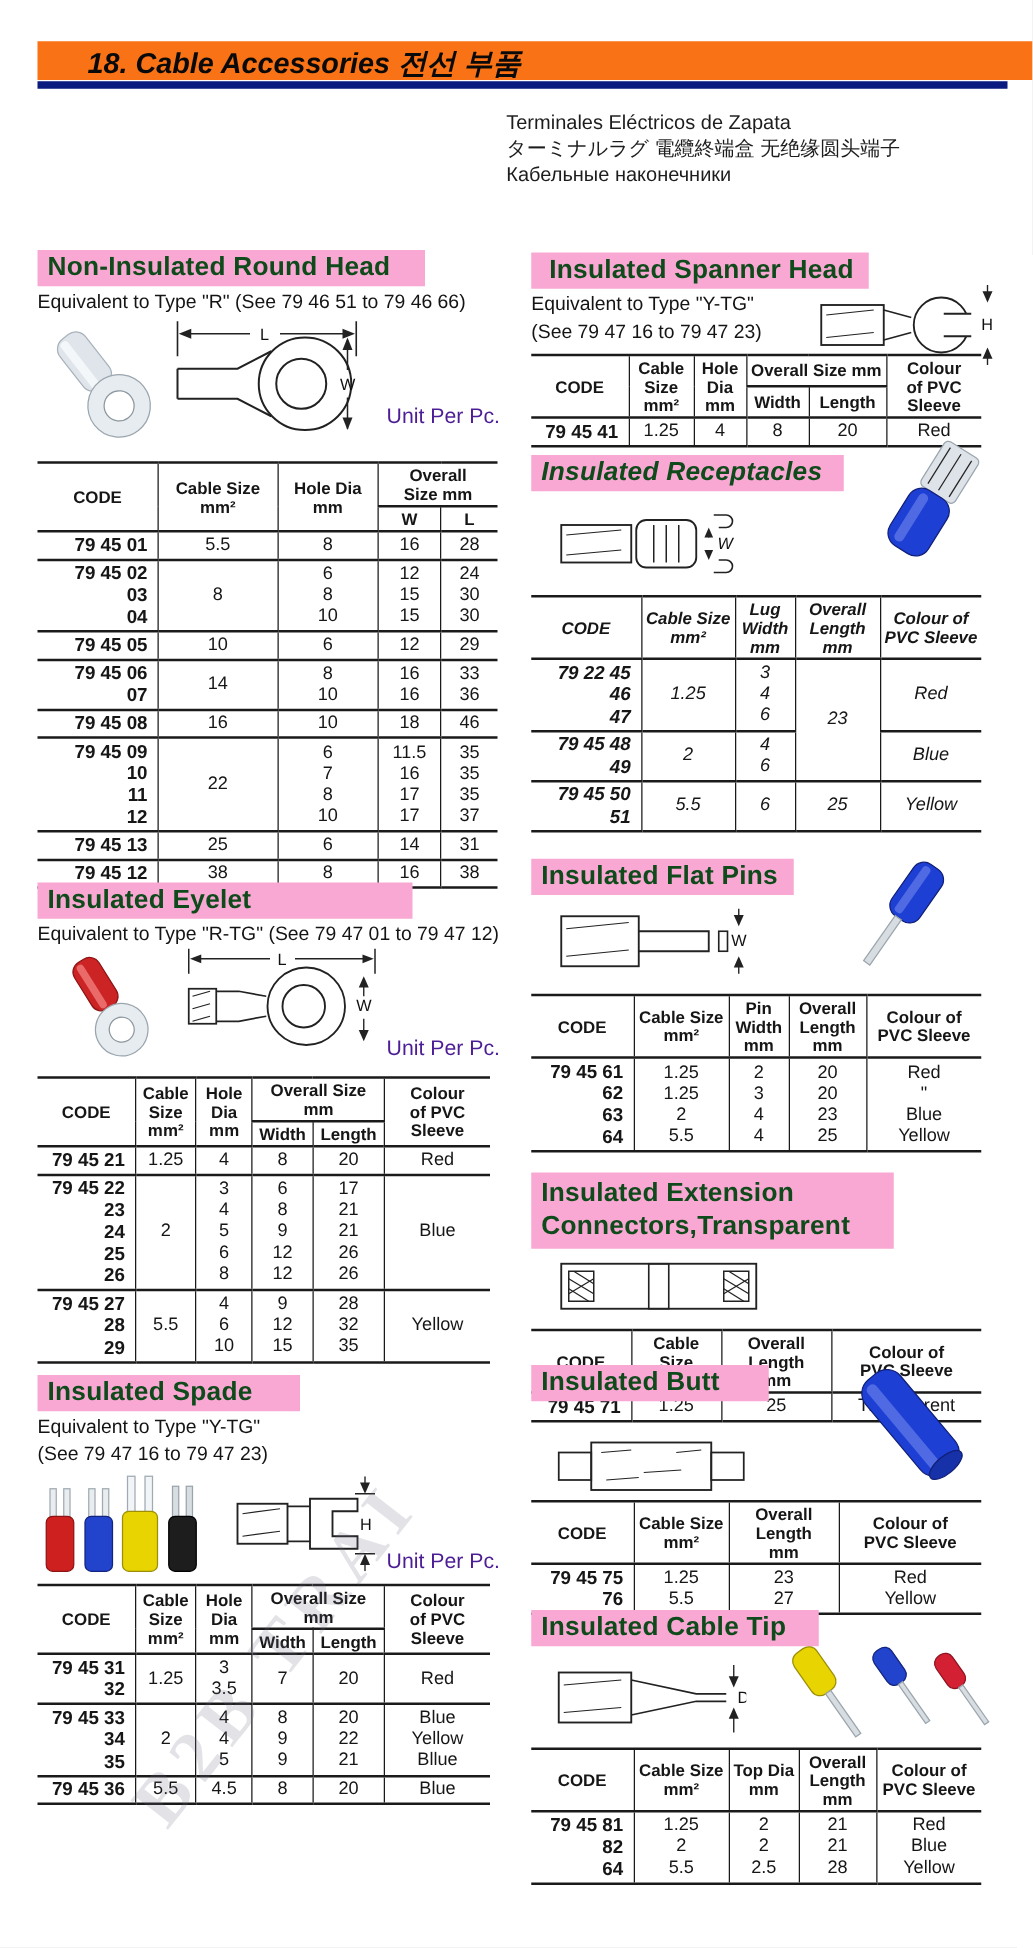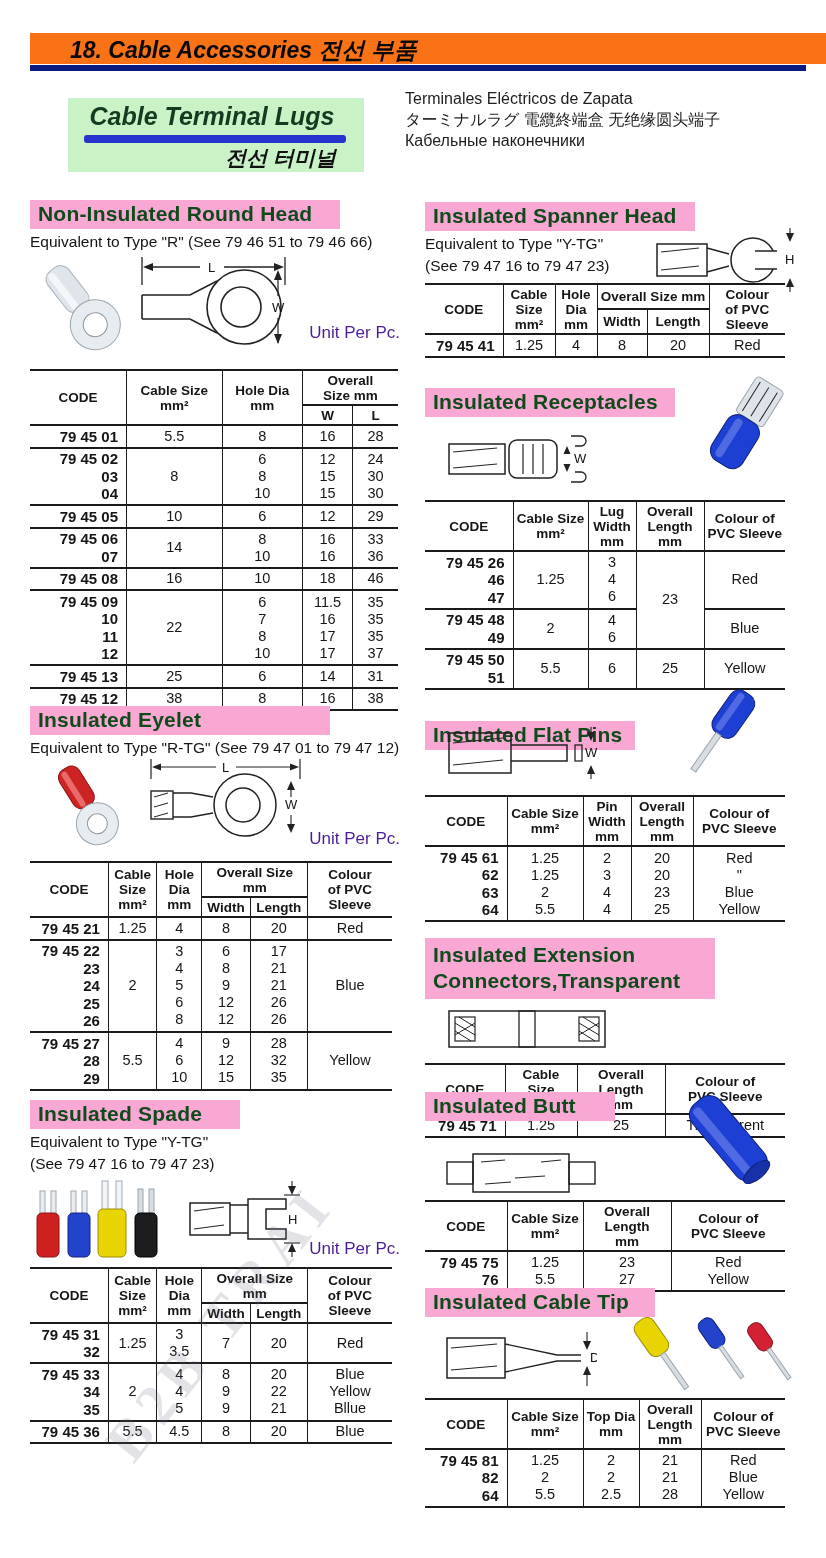--- a/index.html
+++ b/index.html
@@ -49,25 +49,20 @@
 </head>
 <body>
 
 <div class="page">
 
   <div class="abs topbar">
     <div class="t">18. Cable Accessories   전선 부품</div>
   </div>
   <div class="abs topline"></div>
 
-  <div class="abs titlebox">
-    <div class="en">Cable Terminal Lugs</div>
-    <div class="bar"></div>
-    <div class="ko">전선 터미널</div>
-  </div>
   <div class="abs trans">
     <div>Terminales Eléctricos de Zapata</div>
     <div>ターミナルラグ 電纜終端盒 无绝缘圆头端子</div>
     <div>Кабельные наконечники</div>
   </div>
 
   <div class="abs" style="left:30px;top:200px;width:372px;">
     <div class="sectitle" style="min-width:290px;">Non-Insulated Round Head</div>
     <div class="subtitle">Equivalent to Type "R" (See 79 46 51 to 79 46 66)</div>
     <div style="position:relative;height:116px;">
@@ -589,21 +584,21 @@
               <td>
                 <div class="ln">Blue</div>
               </td>
             </tr>
           </tbody>
         </table>
       </div>
   </div>
 
   <div class="abs" style="left:425px;top:202px;width:375px;">
-    <div class="sectitle" style="min-width:250px;">Insulated Spanner Head</div>
+    <div class="sectitle" style="min-width:250px;text-align:right;">Insulated Spanner Head</div>
     <div class="subtitle" style="width:220px;">Equivalent to Type "Y-TG"</div>
     <div class="subtitle" style="width:220px;">(See 79 47 16 to 79 47 23)</div>
     <svg class="abs fig" style="right:0;top:26px;" width="145" height="64" viewBox="0 0 145 64">
       <rect class="s" x="2" y="16" width="50" height="32" stroke-width="1.5"></rect>
       <line x1="6" y1="24" x2="44" y2="20" stroke-width="1"></line>
       <line x1="6" y1="42" x2="44" y2="38" stroke-width="1"></line>
       <path class="s" d="M52,20 L74,26 M52,44 L74,38" stroke-width="1.4"></path>
       <circle class="s" cx="98" cy="32" r="22" stroke-width="1.5"></circle>
       <rect x="100" y="23" width="22" height="18" fill="#fff" stroke="none"></rect>
       <line x1="100" y1="23" x2="122" y2="23" stroke-width="1.5"></line>
@@ -662,21 +657,21 @@
               </td>
               <td>
                 <div class="ln">Red</div>
               </td>
             </tr>
           </tbody>
         </table>
       </div>
   </div>
 
-  <div class="abs" style="left:425px;top:388px;width:375px;">
+  <div class="abs" style="left:425px;top:364px;width:375px;font-style:italic;">
     <div class="sectitle" style="min-width:230px;">Insulated Receptacles</div>
     <svg class="abs fig" style="right:-6px;top:-14px;" width="118" height="108" viewBox="0 0 118 108">
       <g transform="rotate(32 59 54)">
         <rect x="40" y="4" width="32" height="42" rx="4" fill="#dde3e8" stroke="#9aa5ae"></rect>
         <line x1="46" y1="8" x2="46" y2="42" stroke="#aeb8c0"></line>
         <line x1="56" y1="8" x2="56" y2="42" stroke="#aeb8c0"></line>
         <line x1="66" y1="8" x2="66" y2="42" stroke="#aeb8c0"></line>
         <rect x="38" y="46" width="36" height="52" rx="12" fill="#1d3fd4" stroke="#101f77"></rect>
         <rect x="45" y="50" width="8" height="44" rx="4" fill="#4f6ae2" stroke="none"></rect>
       </g>
@@ -717,21 +712,21 @@
               <th>Overall
 Length
 mm</th>
               <th>Colour of
 PVC Sleeve</th>
             </tr>
           </thead>
           <tbody>
             <tr>
               <td class="code-cell">
-                <div class="ln">79 45 26</div>
+                <div class="ln">79 22 45</div>
                 <div class="ln">46</div>
                 <div class="ln">47</div>
               </td>
               <td>
                 <div class="ln">1.25</div>
               </td>
               <td>
                 <div class="ln">3</div>
                 <div class="ln">4</div>
                 <div class="ln">6</div>
@@ -776,21 +771,21 @@
               <td>
                 <div class="ln">Yellow</div>
               </td>
             </tr>
           </tbody>
         </table>
       </div>
   </div>
 
   <div class="abs" style="left:425px;top:687px;width:375px;">
-    <div class="sectitle" style="min-width:190px;margin-top:34px;">Insulated Flat Pins</div>
+    <div class="sectitle" style="min-width:190px;">Insulated Flat Pins</div>
     <svg class="abs fig" style="right:28px;top:-4px;" width="104" height="102" viewBox="0 0 104 102">
       <g transform="rotate(35 52 51)">
         <rect x="38" y="2" width="27" height="50" rx="10" fill="#1d3fd4" stroke="#101f77"></rect>
         <rect x="44" y="5" width="7" height="44" rx="3" fill="#4f6ae2" stroke="none"></rect>
         <rect x="48" y="52" width="6" height="44" fill="#d8dde2" stroke="#9aa5ae"></rect>
       </g>
     </svg>
     <svg class="abs fig" style="left:22px;top:38px;" width="152" height="58" viewBox="0 0 152 58">
       <rect class="s" x="2" y="8" width="62" height="40" stroke-width="1.5"></rect>
       <line x1="6" y1="18" x2="56" y2="13" stroke-width="1"></line>

